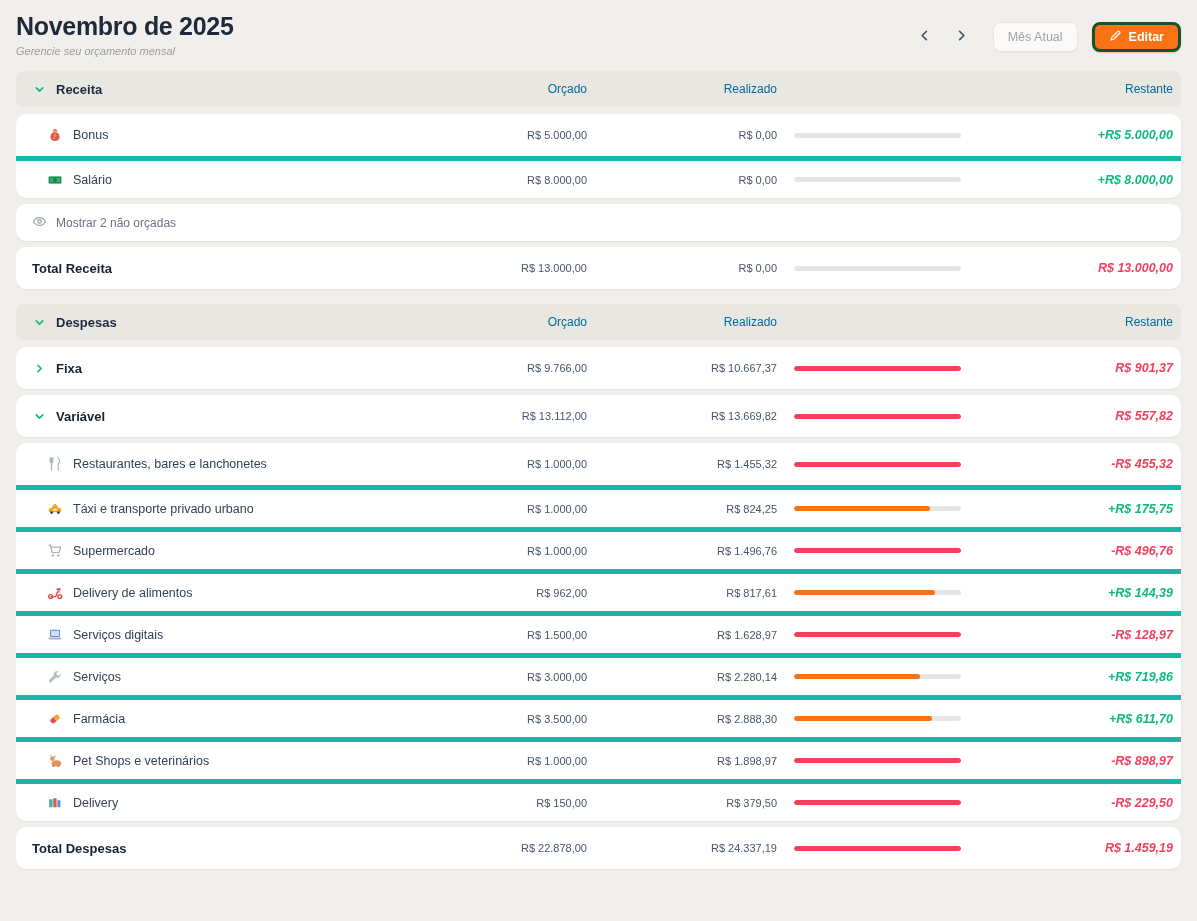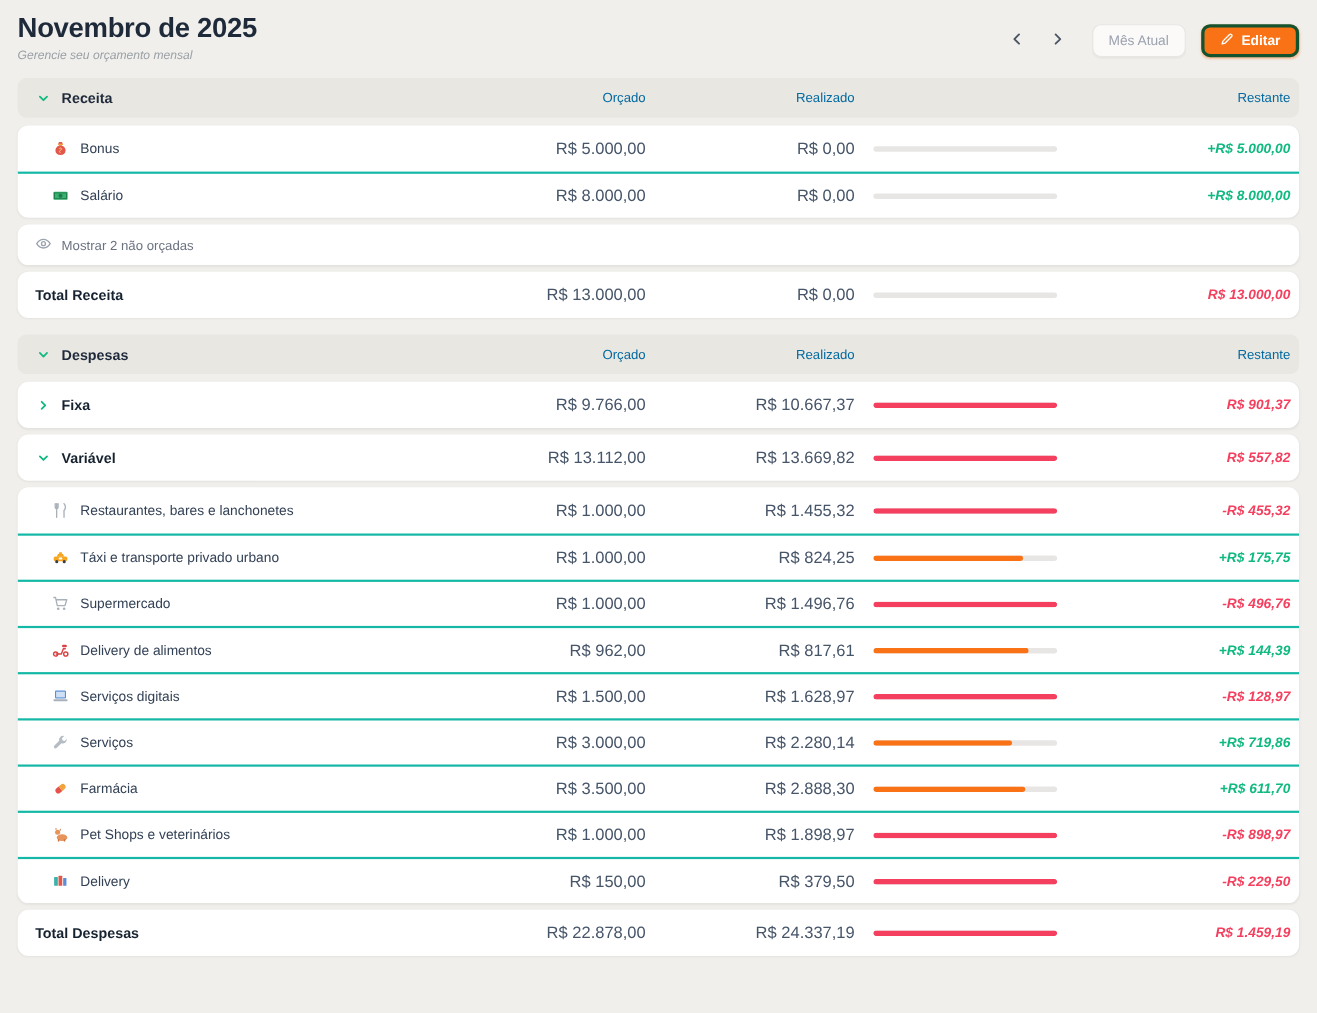--- a/index.html
+++ b/index.html
@@ -14,32 +14,32 @@
   .page-header { display:flex; justify-content:space-between; align-items:center; margin-bottom:14px; }
   .page-title { font-size:25px; font-weight:800; color:#1e2a3a; letter-spacing:-0.3px; }
   .page-subtitle { font-size:11px; color:#9aa0a6; margin-top:4px;font-style:italic; }
   .header-actions { display:flex; align-items:center; gap:10px; margin-top:4px; }
   .nav-btn { background:none; border:none; cursor:pointer; padding:4px 6px; display:flex; align-items:center; }
   .btn { height:30px; border-radius:8px; font-size:12.5px; display:inline-flex; align-items:center; gap:7px; cursor:pointer; padding:0 14px; font-family:inherit; }
   .btn-light { background:#fbfaf9; border:1px solid #e7e6e3; color:#9ca3af; box-shadow:0 1px 1px rgba(0,0,0,.03); margin-left:8px; }
   .btn-primary { background:#f97316; border:3px solid #14532d; color:#fff; font-weight:700; box-shadow:0 1px 2px rgba(249,115,22,.4); margin-left:4px; }
   
   .grid { display:grid; grid-template-columns:minmax(0,1fr) 180px 190px 200px 196px; align-items:center; padding:0 8px 0 16px; }
-  .num { text-align:right; font-size:15px; color:#475569; }
+  .num { text-align:right; font-size:11px; color:#475569; }
   .rest { text-align:right; font-size:12.5px; font-weight:700;font-style:italic; }
   .rest.pos { color:#10b981; }
   .rest.neg { color:#f43f5e; }
   
   .section-head { background:#e9e7e1; border-radius:8px; height:36px; margin-bottom:7px; }
   .section-title { display:flex; align-items:center; gap:10px; font-size:13px; font-weight:700; color:#1e293b; }
   .col-label { text-align:right; font-size:12px; color:#0369a1; }
   
   .card { background:#fff; border-radius:10px; box-shadow:0 1px 2px rgba(0,0,0,.05); margin-bottom:6px; overflow:hidden; }
   .row { min-height:42px; }
-  .rows-card .row + .row { border-top:2px solid #14b8a6; }
+  .rows-card .row + .row { border-top:5px solid #14b8a6; }
   .name-cell { display:flex; align-items:center; gap:10px; font-size:12.5px; color:#334155; }
   .item-variant .name-cell { padding-left:14px; }
   .row-icon { width:17px; height:17px; display:inline-flex; align-items:center; justify-content:center; flex:0 0 17px; }
   .row-icon svg { width:16px; height:16px; }
   .chev { width:14px; height:14px; display:inline-flex; align-items:center; justify-content:center; }
   .group-variant .row-label, .total-variant .row-label { font-weight:700; font-size:13px; color:#16222f; }
   
   .bar-cell { display:flex; justify-content:center; }
   .track { width:167px; height:5px; border-radius:3px; background:#e7e6e4; overflow:hidden; }
   .fill { height:100%; border-radius:3px; }

